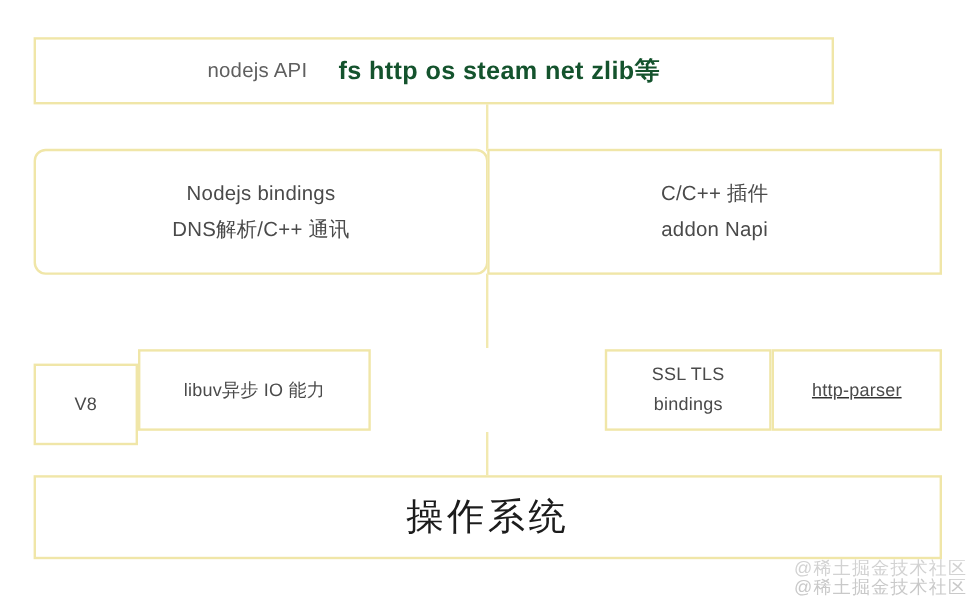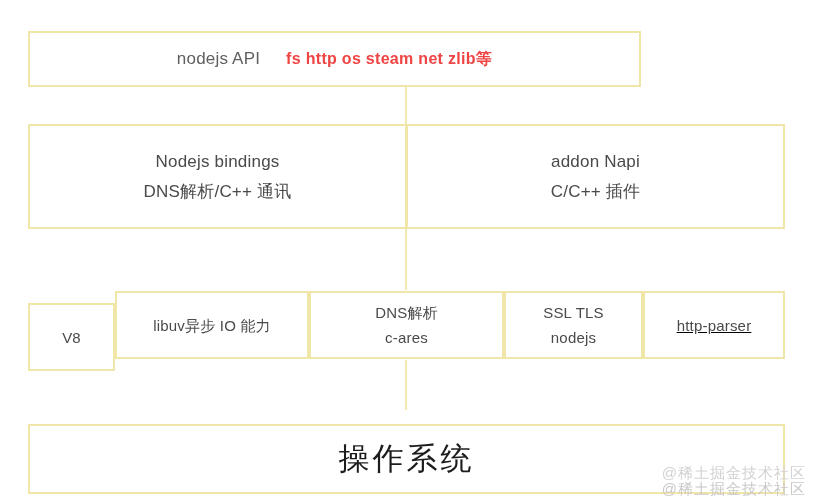--- a/index.html
+++ b/index.html
@@ -43,45 +43,45 @@
     flex-direction: column;
     align-items: center;
     justify-content: center;
     text-align: center;
   }
 
   
   .row1 {
     left: 28px;
     top: 31px;
-    width: 613px;
+    width: 667px;
     height: 56px;
     flex-direction: row;
     justify-content: center;
     align-items: center;
   }
   .api-label {
     font-size: 17px;
     color: #5f5f5f;
     letter-spacing: 0.2px;
   }
   .api-modules {
-    font-size: 16px;
-    color: #ef4444;
+    font-size: 21px;
+    color: #14532d;
     font-weight: 600;
     margin-left: 26px;
     letter-spacing: 0.3px;
   }
 
   
   .row2 {
     height: 105px;
     top: 124px;
   }
-  .row2-left  { left: 28px;  width: 379px; }
+  .row2-left  { left: 28px;  width: 379px; border-radius: 10px; }
   .row2-right { left: 406px; width: 379px; }
   .row2 .line {
     font-size: 17px;
     color: #4a4a4a;
     line-height: 30px;
     letter-spacing: 0.2px;
   }
 
   
   .row3 {
@@ -96,21 +96,21 @@
   }
   .r3-v8        { left: 28px;  width: 87px; margin-top: 12px;  }
   .r3-libuv     { left: 115px; width: 194px; }
   .r3-dns       { left: 309px; width: 195px; }
   .r3-ssl       { left: 504px; width: 139px; text-align: center; }
   .r3-http      { left: 643px; width: 142px; text-decoration: underline; }
 
   
   .row4 {
     left: 28px;
-    top: 424px;
+    top: 396px;
     width: 757px;
     height: 70px;
   }
   .os-label {
     font-size: 31px;
     color: #1c1c1c;
     letter-spacing: 3px;
   }
 
   
@@ -150,40 +150,36 @@
     <span class="api-label">nodejs API</span>
     <span class="api-modules">fs  http os  steam net zlib等</span>
   </div>
 
   <div class="box row2 row2-left">
     <span class="line">Nodejs bindings</span>
     <span class="line">DNS解析/C++ 通讯</span>
   </div>
 
   <div class="box row2 row2-right">
+    <span class="line">C/C++ 插件</span>
     <span class="line">addon  Napi</span>
-    <span class="line">C/C++ 插件</span>
   </div>
 
   <div class="box row3 r3-v8">
     <span class="line">V8</span>
   </div>
 
   <div class="box row3 r3-libuv">
     <span class="line">libuv异步 IO 能力</span>
   </div>
 
-  <div class="box row3 r3-dns">
-    <span class="line">DNS解析</span>
-    <span class="line">c-ares</span>
-  </div>
 
   <div class="box row3 r3-ssl">
     <span class="line">SSL TLS</span>
-    <span class="line">nodejs</span>
+    <span class="line">bindings</span>
   </div>
 
   <div class="box row3 r3-http">
     <span class="line">http-parser</span>
   </div>
 
   <div class="box row4">
     <span class="os-label">操作系统</span>
   </div>
 

